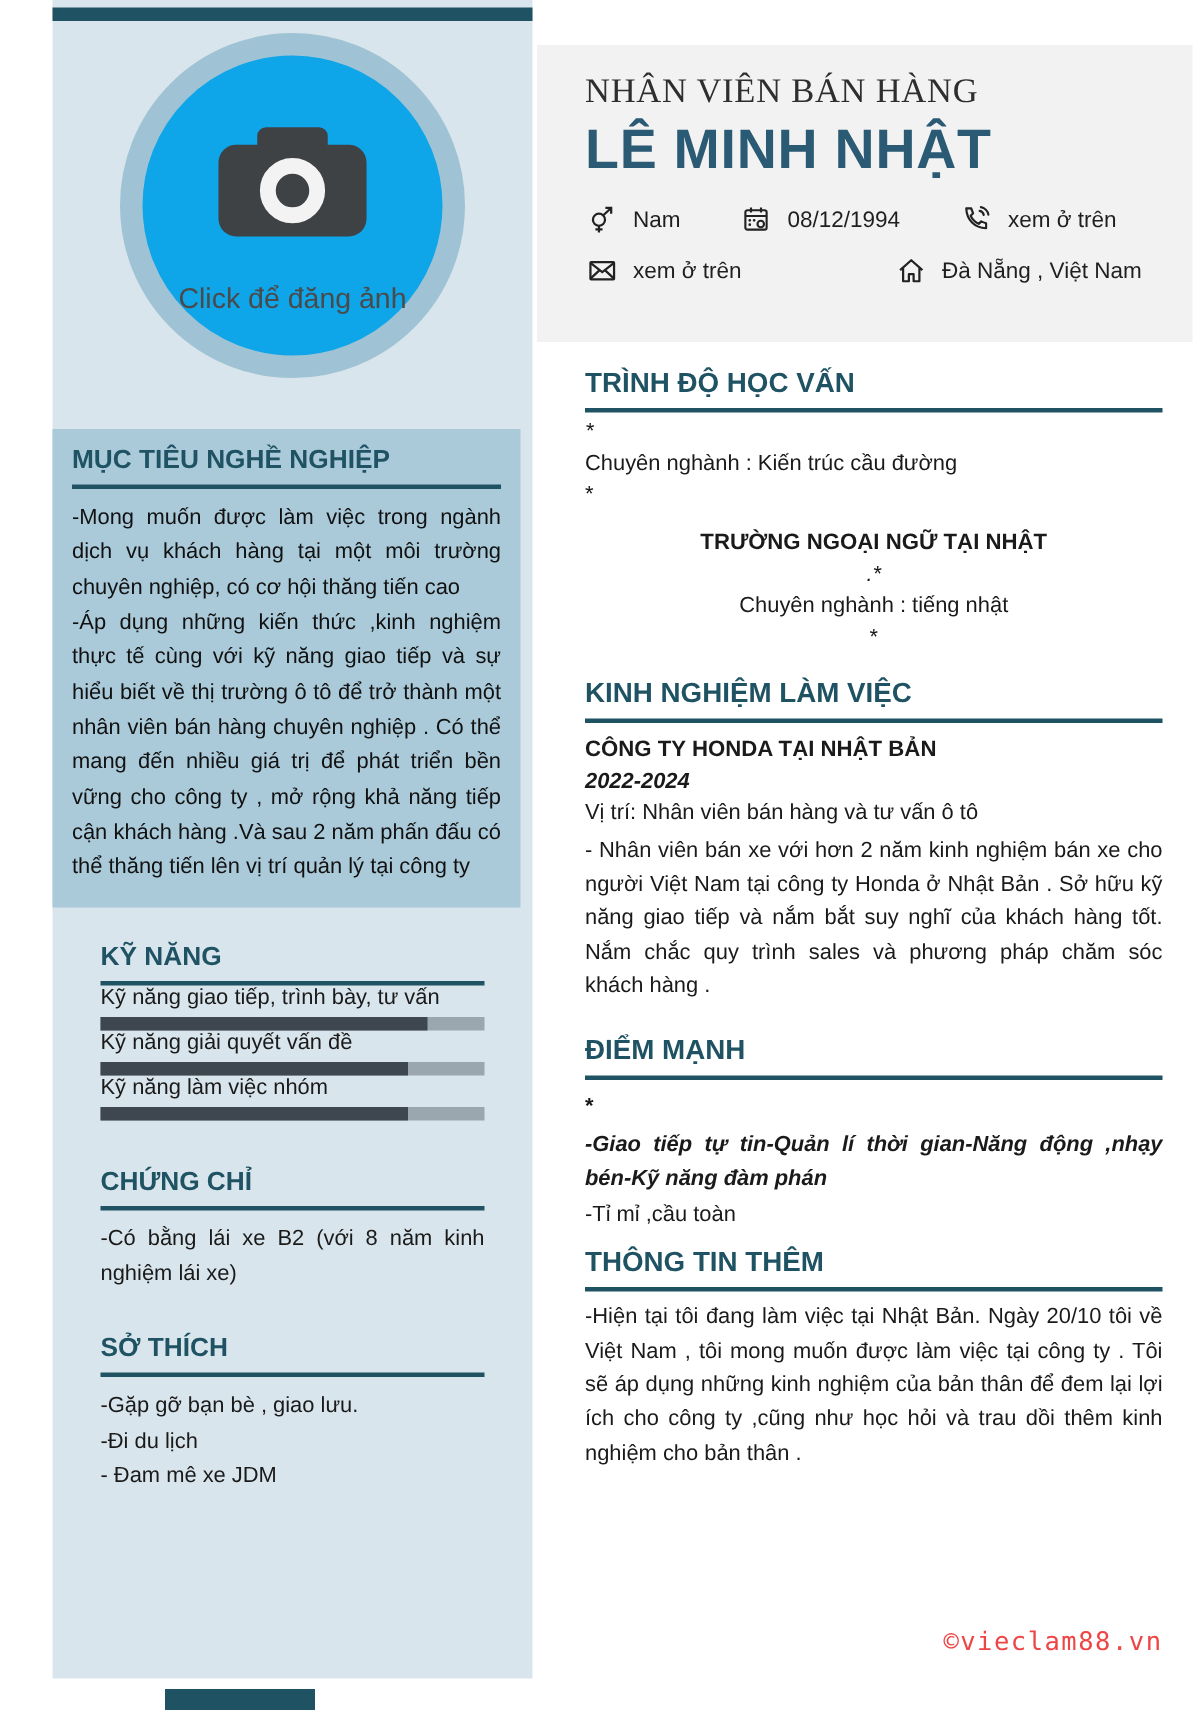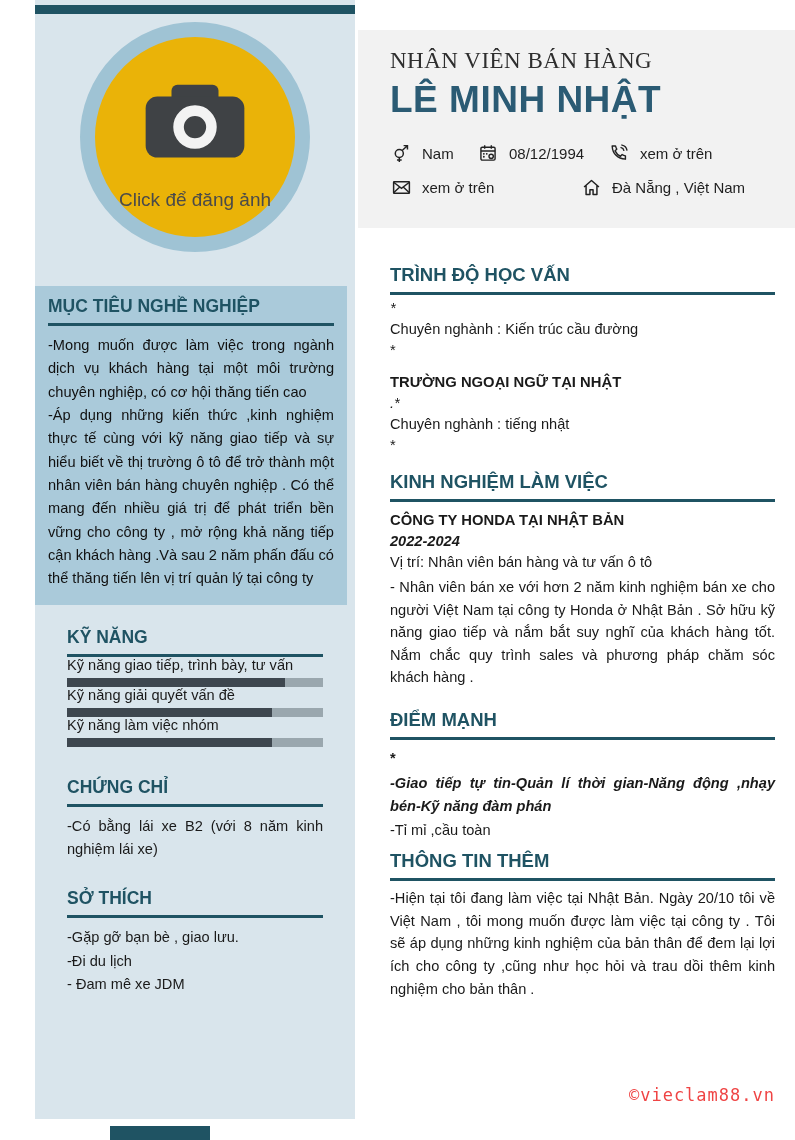--- a/index.html
+++ b/index.html
@@ -16,21 +16,21 @@
   .sidebar{
     position:absolute; left:35px; top:0; width:320px; height:1119px;
     background:var(--sidebar-bg);
   }
   .top-accent{ position:absolute; left:35px; top:5px; width:320px; height:9px; background:var(--accent); z-index:3; }
   .bottom-accent{ position:absolute; left:110px; top:1126px; width:100px; height:14px; background:var(--accent); z-index:3; }
 
   
   .photo-circle{
     width:230px; height:230px; border-radius:50%; border:15px solid var(--ring);
-    background:#eab308; margin:22px auto 0; position:relative;
+    background:#0ea5e9; margin:22px auto 0; position:relative;
   }
   .camera{ position:absolute; left:50%; top:36px; transform:translateX(-50%); }
   .photo-caption{
     position:absolute; left:0; right:0; bottom:26px; text-align:center;
     font-size:19px; color:#4a4a4a;
   }
 
   
   .objective-box{ margin-top:34px; width:312px; background:var(--objective-bg); padding:10px 13px 14px; }
   .side-section{ padding:0 32px; }
@@ -47,36 +47,36 @@
   .mt30{ margin-top:30px; } .mt26{ margin-top:26px; } .mt22{ margin-top:22px; }
 
   
   .main-header{
     position:absolute; left:358px; top:30px; width:437px; height:198px;
     background:var(--header-bg); padding:18px 20px 0 32px;
   }
   .job-title{ font-size:23px; color:#2e2e2e; letter-spacing:.5px;font-family:Liberation Serif, serif; }
   .person-name{ font-size:37px; font-weight:bold; color:var(--name-color); margin-top:5px; letter-spacing:.5px; }
   .contact-grid{ margin-top:15px; font-size:15px; color:#1f1f1f; }
-  .contact-row{ display:flex; align-items:center; height:34px; }
+  .contact-row{ display:flex; align-items:flex-start; height:34px;gap:16px; }
   .contact-item{ display:flex; align-items:center; gap:10px; }
   .cicon{ display:inline-flex; width:22px; justify-content:center; }
   .cicon svg{ display:block; }
 
   
-  .main-col{ position:absolute; left:358px; top:240px; width:437px; padding:0 20px 0 32px; }
+  .main-col{ position:absolute; left:358px; top:220px; width:437px; padding:0 20px 0 32px; }
   .main-heading{
     font-size:18.5px; font-weight:bold; color:var(--accent);
     padding-bottom:6px; border-bottom:3.5px solid var(--accent);
   }
   .bold{ font-weight:bold; } .ital{ font-style:italic; }
   .entry-school{ font-size:14.8px; font-weight:bold; margin-top:10px; }
   .entry-line{ font-size:14.6px; margin-top:5px; }
   .para{ font-size:14.6px; line-height:1.55; text-align:justify; margin-top:6px; }
-  .gap10{ margin-top:10px; } .gap16{ margin-top:16px; } .gap18{ margin-top:18px; }
+  .gap10{ margin-top:10px; } .gap16{ margin-top:16px;text-align:center; } .gap18{ margin-top:18px; }
   .gap20{ margin-top:20px; } .gap24{ margin-top:24px; } .gap12{ margin-top:12px; }
 
   .watermark{
     position:absolute; right:20px; top:1085px; font-family:"DejaVu Sans Mono", monospace;
     font-size:17px; color:#ef4444; letter-spacing:1px;
   }
 </style>
 </head>
 <body>
 

